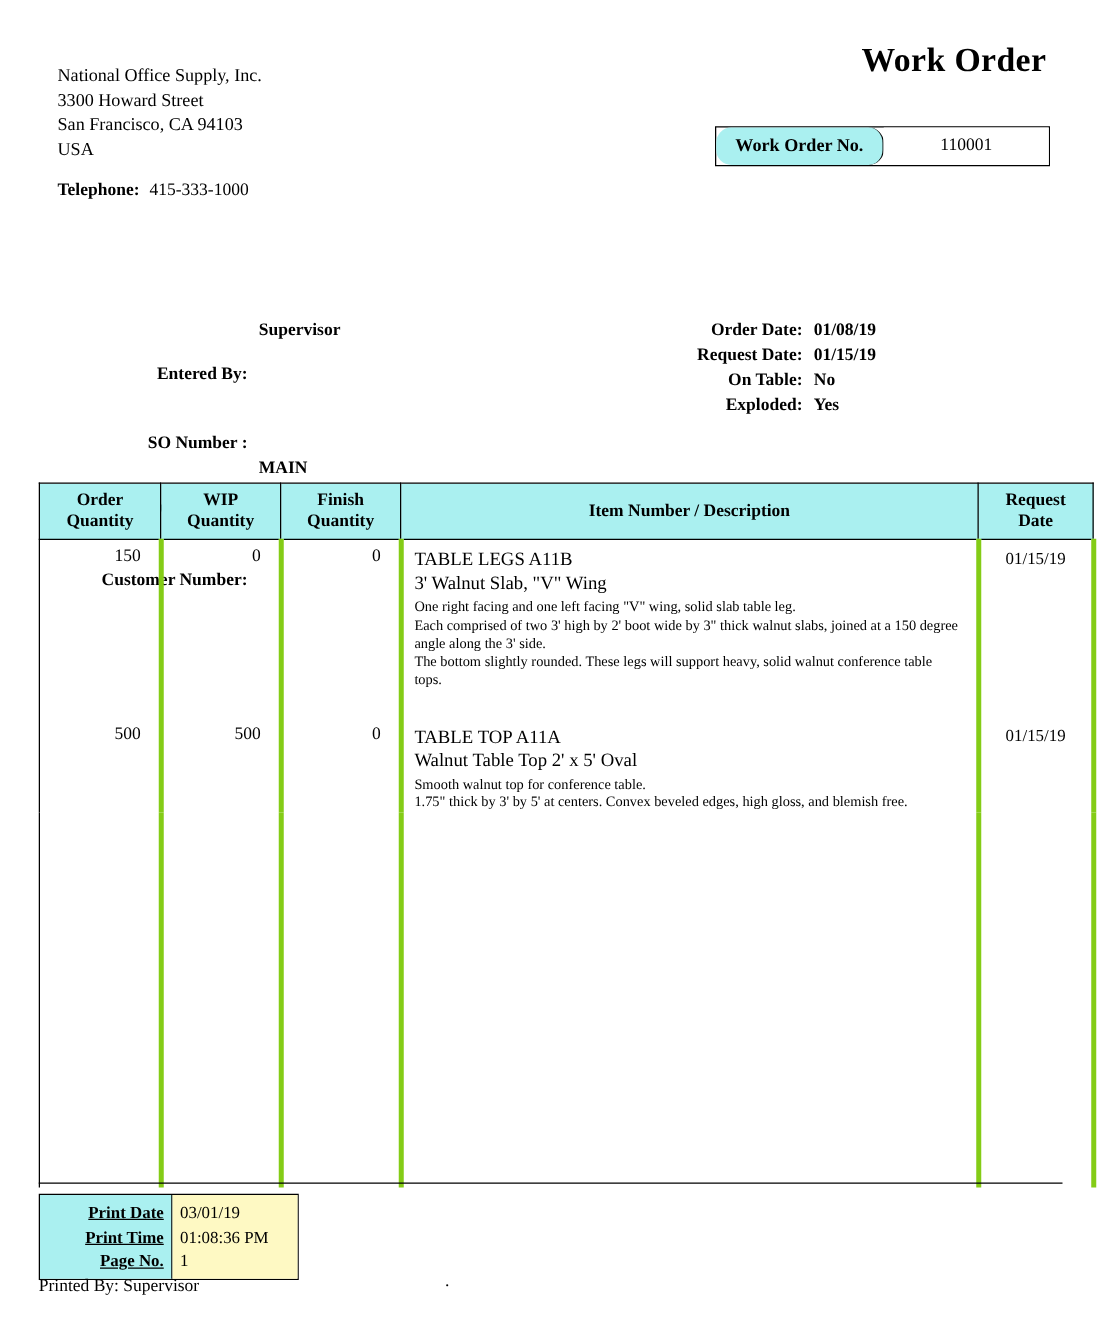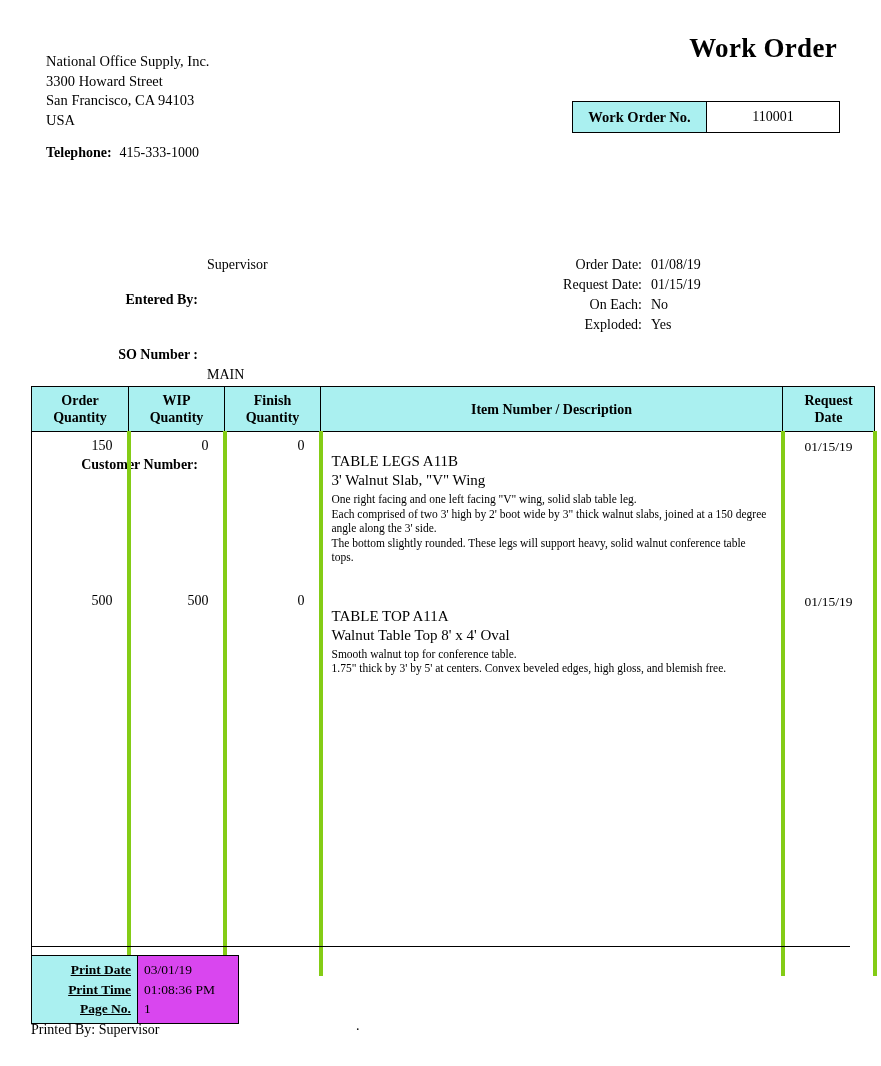--- a/index.html
+++ b/index.html
@@ -63,20 +63,21 @@
   }
   .wo-box .wo-label {
     width: 133px;
     background: #aaf0f0;
     border-right: 1px solid #000;
     display: flex;
     align-items: center;
     justify-content: center;
     font-weight: bold;
     font-size: 14.5px;
+    border-radius: 12px;
   }
   .wo-box .wo-value {
     width: 132px;
     background: #ffffff;
     display: flex;
     align-items: center;
     justify-content: center;
     font-size: 14px;
   }
 
@@ -101,25 +102,25 @@
   .meta-left .meta-label {
     width: 138px;
     text-align: right;
     font-weight: bold;
     padding-right: 9px;
     margin-top: 35px;
   }
   .meta-right .meta-label {
     width: 162px;
     text-align: right;
-    font-weight: normal;
+    font-weight: bold;
     padding-right: 9px;
   }
   .meta-value {
-    font-weight: normal;
+    font-weight: bold;
   }
 
   
   .lines-table {
     position: absolute;
     left: 31px;
     top: 386px;
     width: 819px;
     border-collapse: collapse;
     table-layout: fixed;
@@ -152,21 +153,21 @@
   .num-cell {
     text-align: right;
     padding-right: 14px;
   }
   .date-cell {
     text-align: center;
     font-size: 13.5px;
     padding-top: 7px;
   }
   .desc-cell {
-    padding: 20px 6px 0 9px;
+    padding: 7px 6px 0 9px;
   }
   .item-line1 {
     font-size: 15px;
     line-height: 19px;
   }
   .item-line2 {
     font-size: 15px;
     line-height: 19px;
   }
   .item-detail {
@@ -204,21 +205,21 @@
     text-align: right;
     font-weight: bold;
     font-size: 13.5px;
     line-height: 19.5px;
     padding: 4px 6px 4px 4px;
     box-sizing: border-box;
     text-decoration: underline;
   }
   .print-box .pb-values {
     width: 100px;
-    background: #d946ef;
+    background: #fef9c3;
     font-size: 13.5px;
     line-height: 19.5px;
     padding: 4px 4px 4px 6px;
     box-sizing: border-box;
   }
   .printed-by {
     position: absolute;
     left: 31px;
     top: 1022px;
     font-size: 14px;
@@ -276,21 +277,21 @@
   <div class="meta-right">
     <div class="meta-row">
       <div class="meta-label">Order Date:</div>
       <div class="meta-value">01/08/19</div>
     </div>
     <div class="meta-row">
       <div class="meta-label">Request Date:</div>
       <div class="meta-value">01/15/19</div>
     </div>
     <div class="meta-row">
-      <div class="meta-label">On Each:</div>
+      <div class="meta-label">On Table:</div>
       <div class="meta-value">No</div>
     </div>
     <div class="meta-row">
       <div class="meta-label">Exploded:</div>
       <div class="meta-value">Yes</div>
     </div>
   </div>
 
   <table class="lines-table">
     <thead>
@@ -355,21 +356,21 @@
           <div class="body-cell num-cell">500</div>
         </td>
         <td class="col-finish">
           <div class="line-spacer"></div>
           <div class="body-cell num-cell">0</div>
         </td>
         <td class="col-desc">
           <div class="line-spacer"></div>
           <div class="desc-cell">
             <div class="item-line1">TABLE TOP A11A</div>
-            <div class="item-line2">Walnut Table Top 8' x 4' Oval</div>
+            <div class="item-line2">Walnut Table Top 2' x 5' Oval</div>
             <div class="item-detail">
               <div>Smooth walnut top for conference table.</div>
               <div>1.75" thick by 3' by 5' at centers.  Convex beveled edges, high gloss, and blemish free.</div>
             </div>
           </div>
         </td>
         <td class="col-date">
           <div class="line-spacer"></div>
           <div class="body-cell date-cell">01/15/19</div>
         </td>

